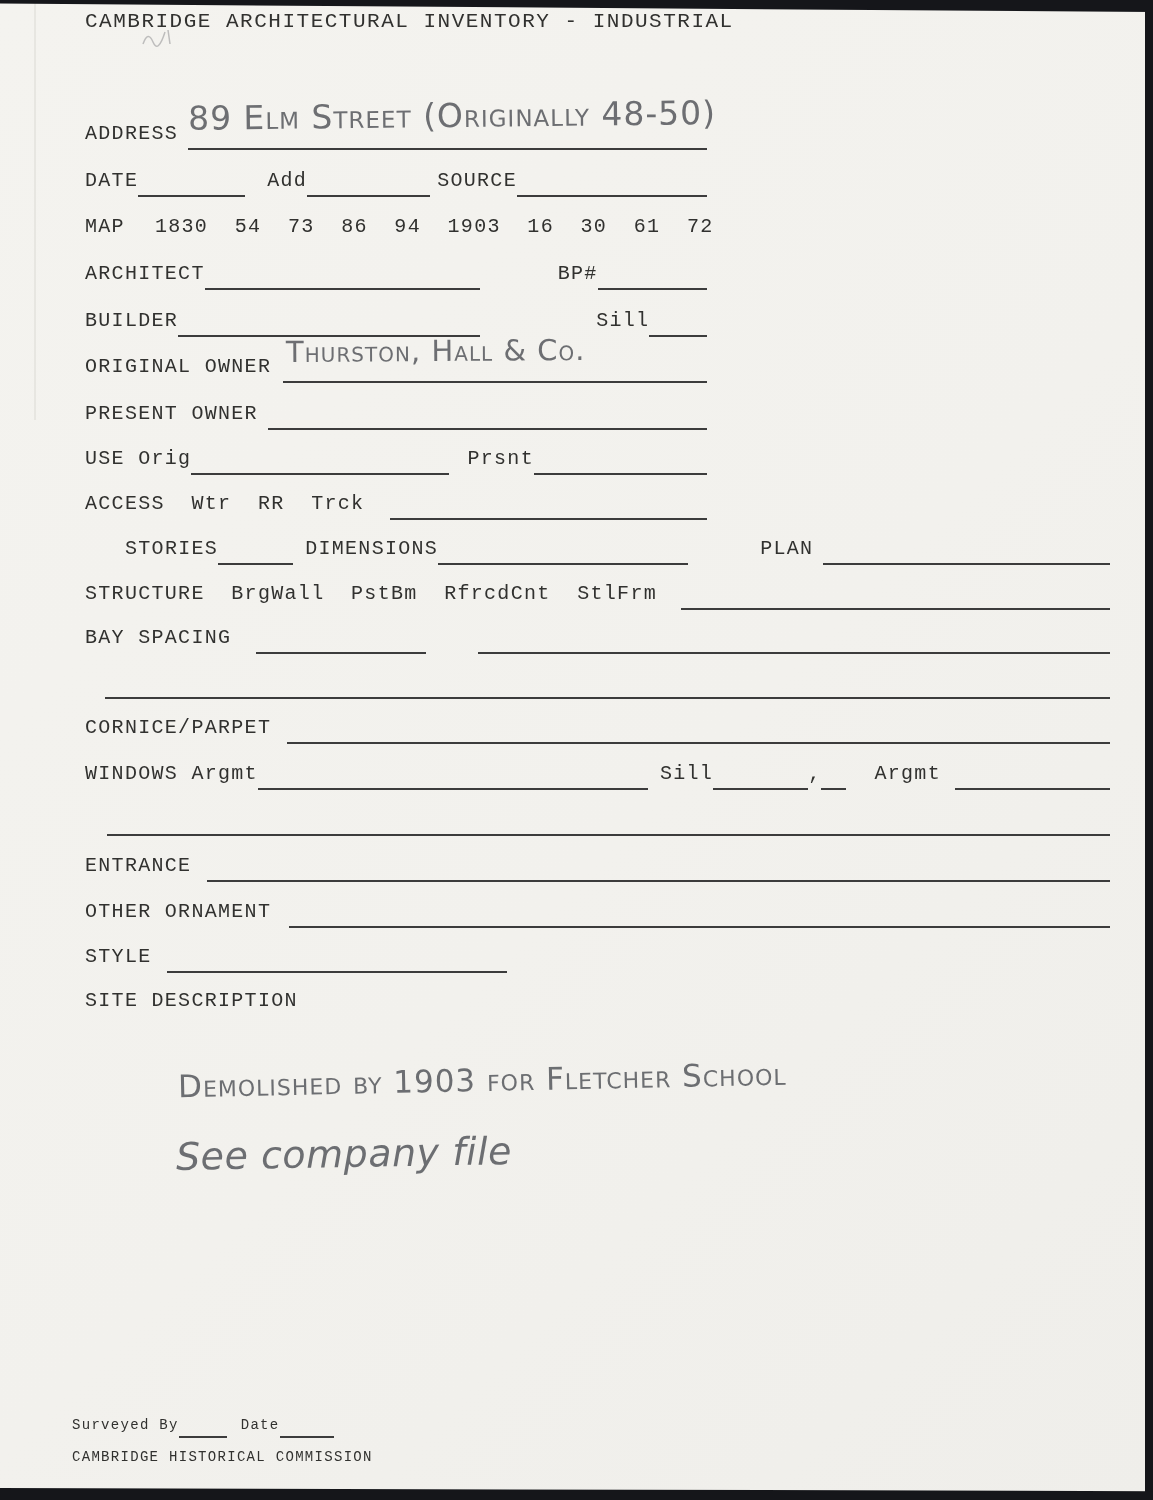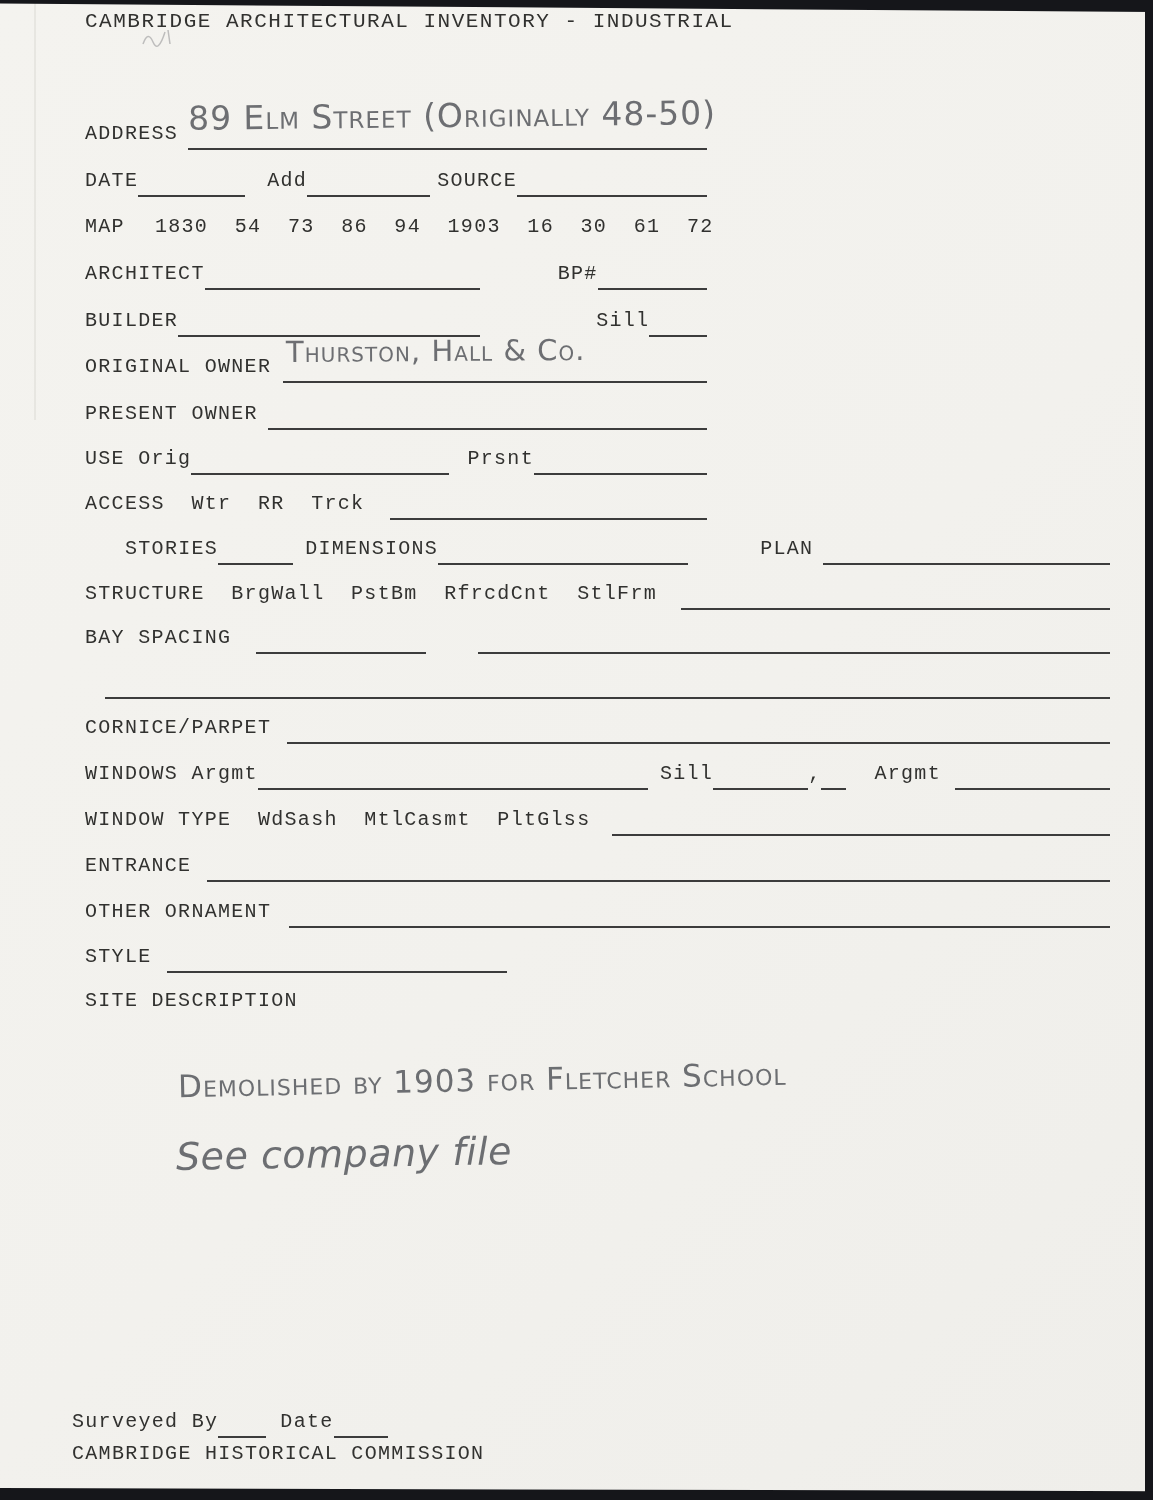--- a/index.html
+++ b/index.html
@@ -26,21 +26,21 @@
     position:absolute;z-index:2;
     font-family:"DejaVu Sans",sans-serif;
     font-variant:small-caps;
     color:rgba(85,87,92,.85);
     letter-spacing:1px;white-space:pre;
   }
   .hw-address{top:96px;left:188px;font-size:33px;transform:rotate(-.6deg);}
   .hw-owner{top:334px;left:286px;font-size:29px;transform:rotate(-.4deg);}
   .hw-note1{top:1062px;left:178px;font-size:31px;transform:rotate(-1.2deg);}
   .hw-note2{top:1132px;left:176px;font-size:38px;font-variant:normal;font-style:italic;transform:rotate(-1deg);letter-spacing:.5px;}
-  .footer-row{position:absolute;left:72px;display:flex;align-items:flex-end;height:26px;font-size:20px;letter-spacing:1.3px;}
+  .footer-row{position:absolute;left:72px;display:flex;align-items:flex-end;height:26px;font-size:14px;letter-spacing:1.3px;}
   .pencil-mark{position:absolute;top:26px;left:140px;opacity:.35;}
 </style>
 </head>
 <body>
 
 <div class="edge edge-top"></div>
 <div class="edge edge-right"></div>
 <div class="edge edge-bottom"></div>
 <div class="crease"></div>
 <svg class="pencil-mark" width="34" height="24" viewBox="0 0 34 24">
@@ -162,21 +162,20 @@
   <span class="ul" style="width:95px"></span>
   <span class="lbl">,</span>
   <span class="ul" style="width:25px"></span>
   <span class="sp" style="width:28px"></span>
   <span class="lbl">Argmt</span>
   <span class="sp" style="width:14px"></span>
   <span class="ul fx"></span>
 </div>
 
 <div class="row wide" style="top:805px;">
-  <span class="lbl">WINDOW TYPE  WdSash  MtlCasmt  PltGlss</span>
   <span class="sp" style="width:22px"></span>
   <span class="ul fx"></span>
 </div>
 
 <div class="row wide" style="top:851px;">
   <span class="lbl">ENTRANCE</span>
   <span class="sp" style="width:16px"></span>
   <span class="ul fx"></span>
 </div>
 

